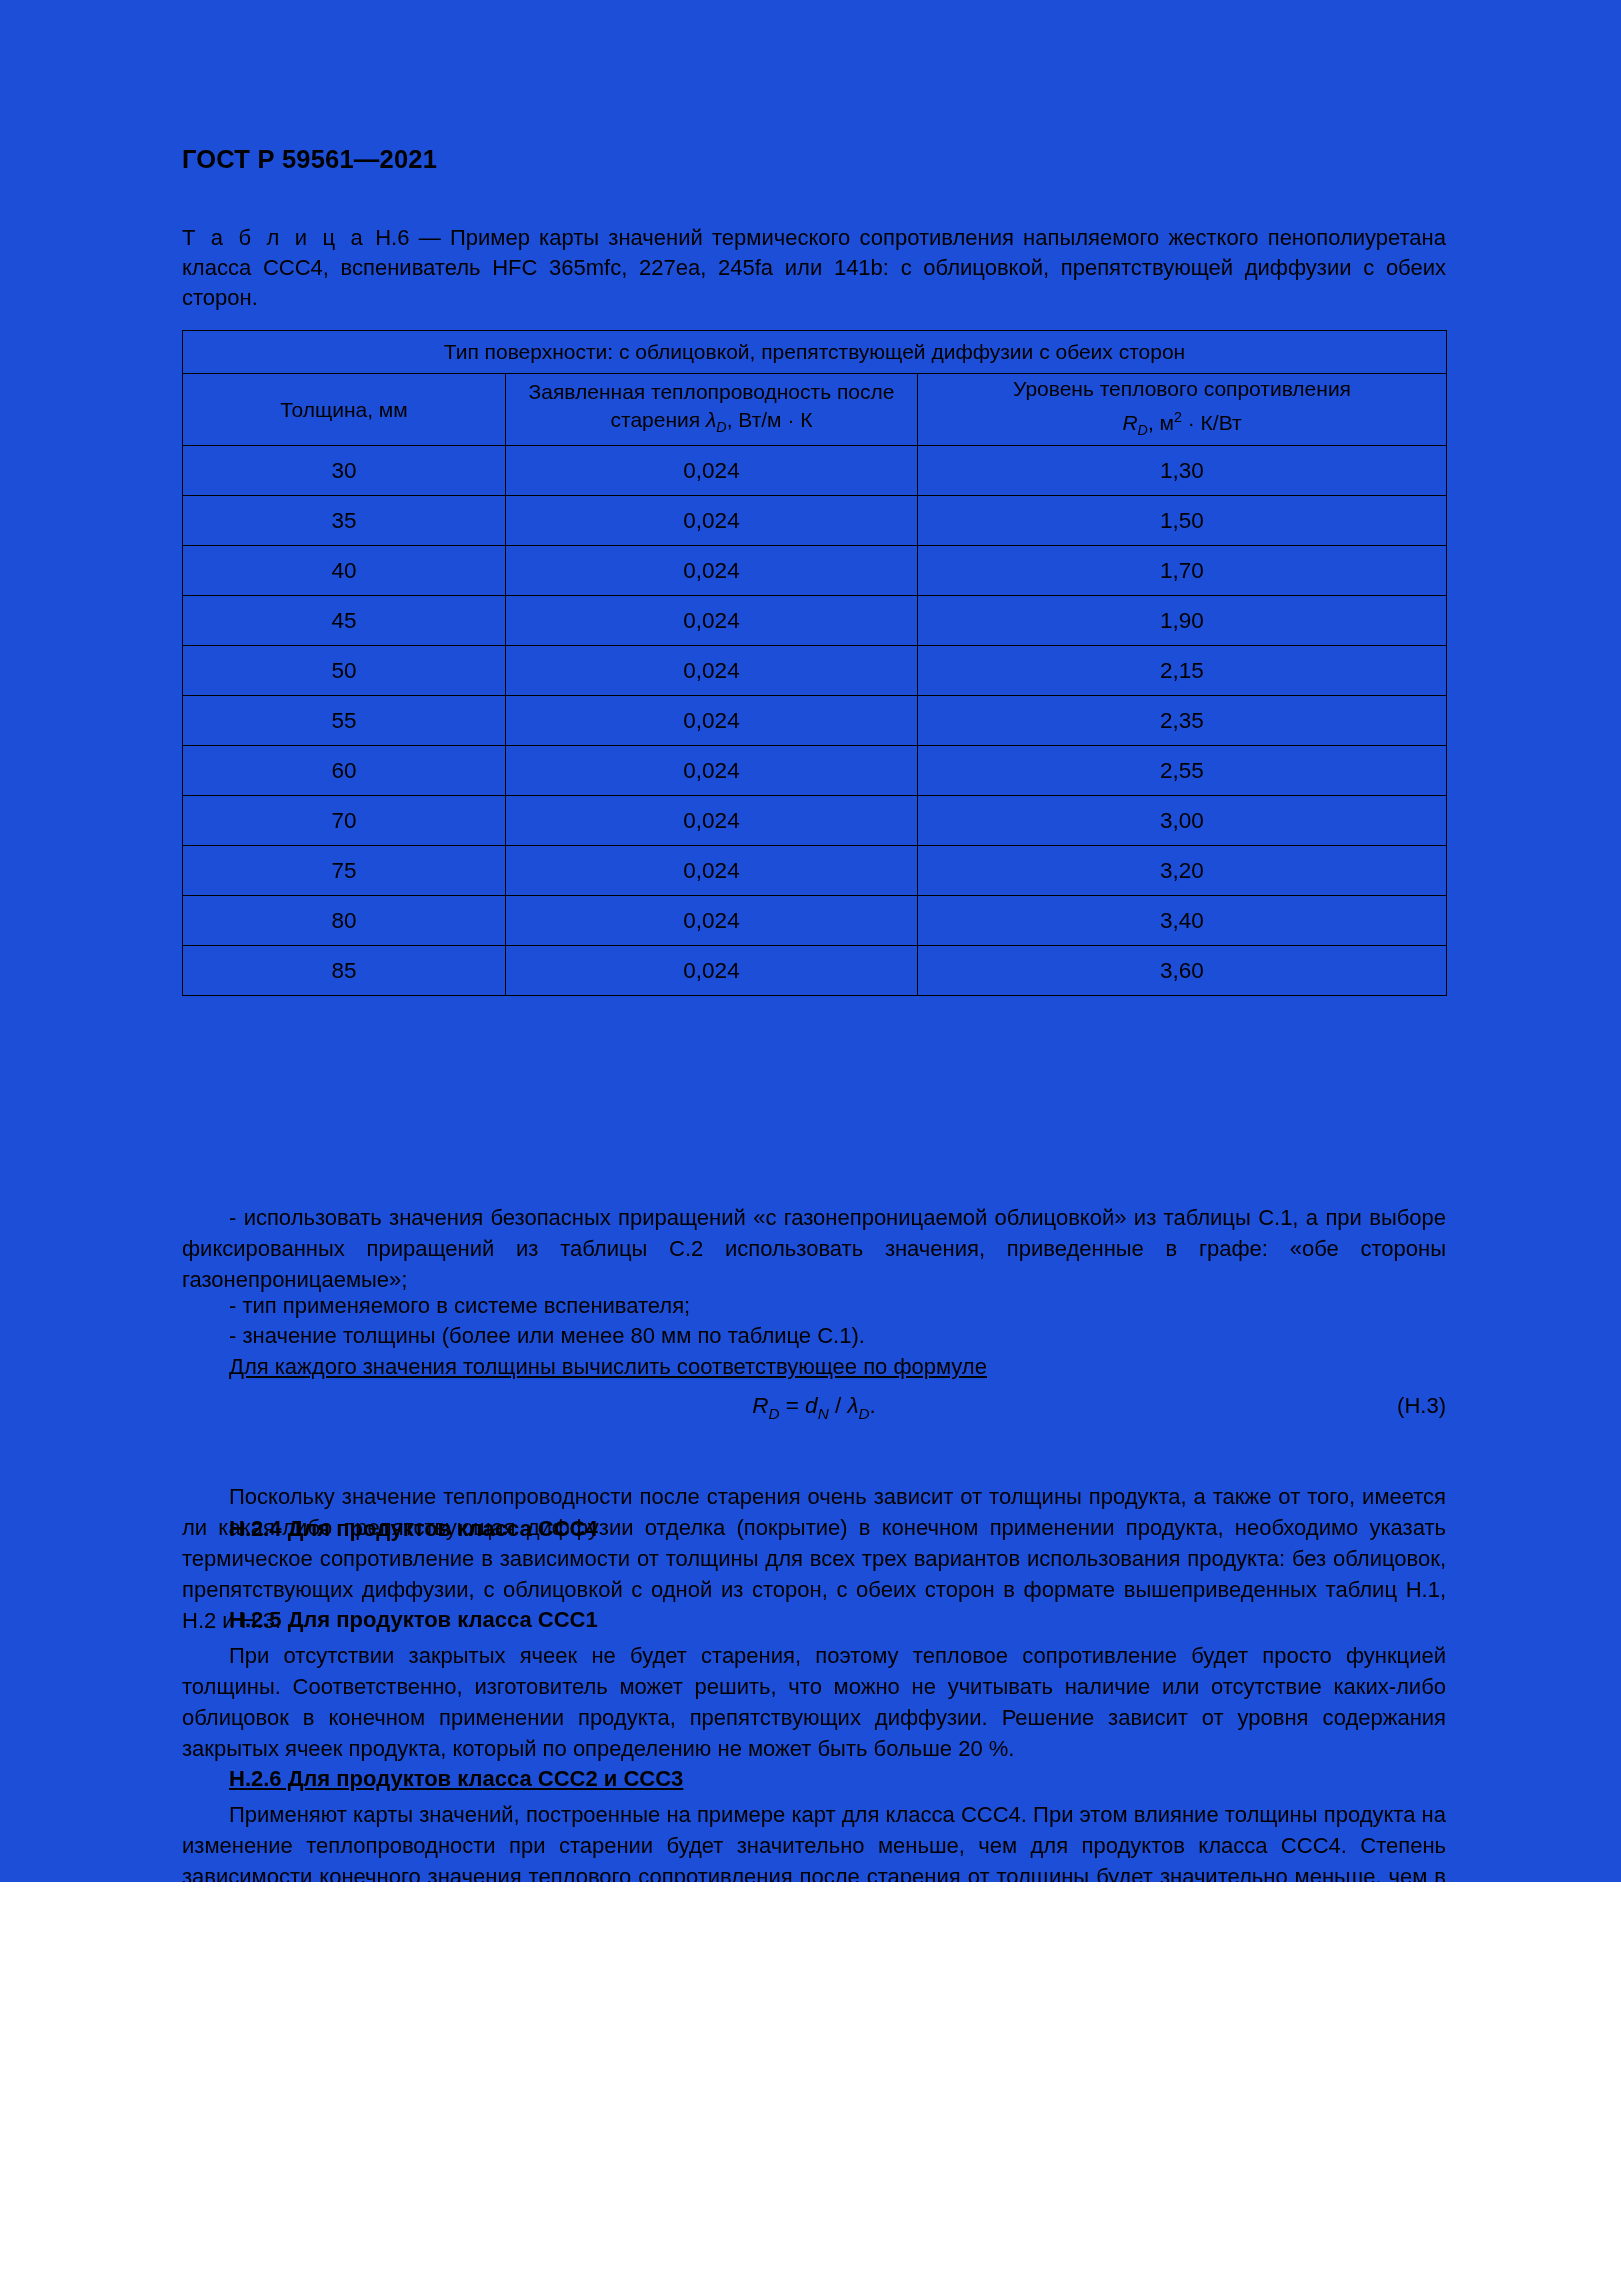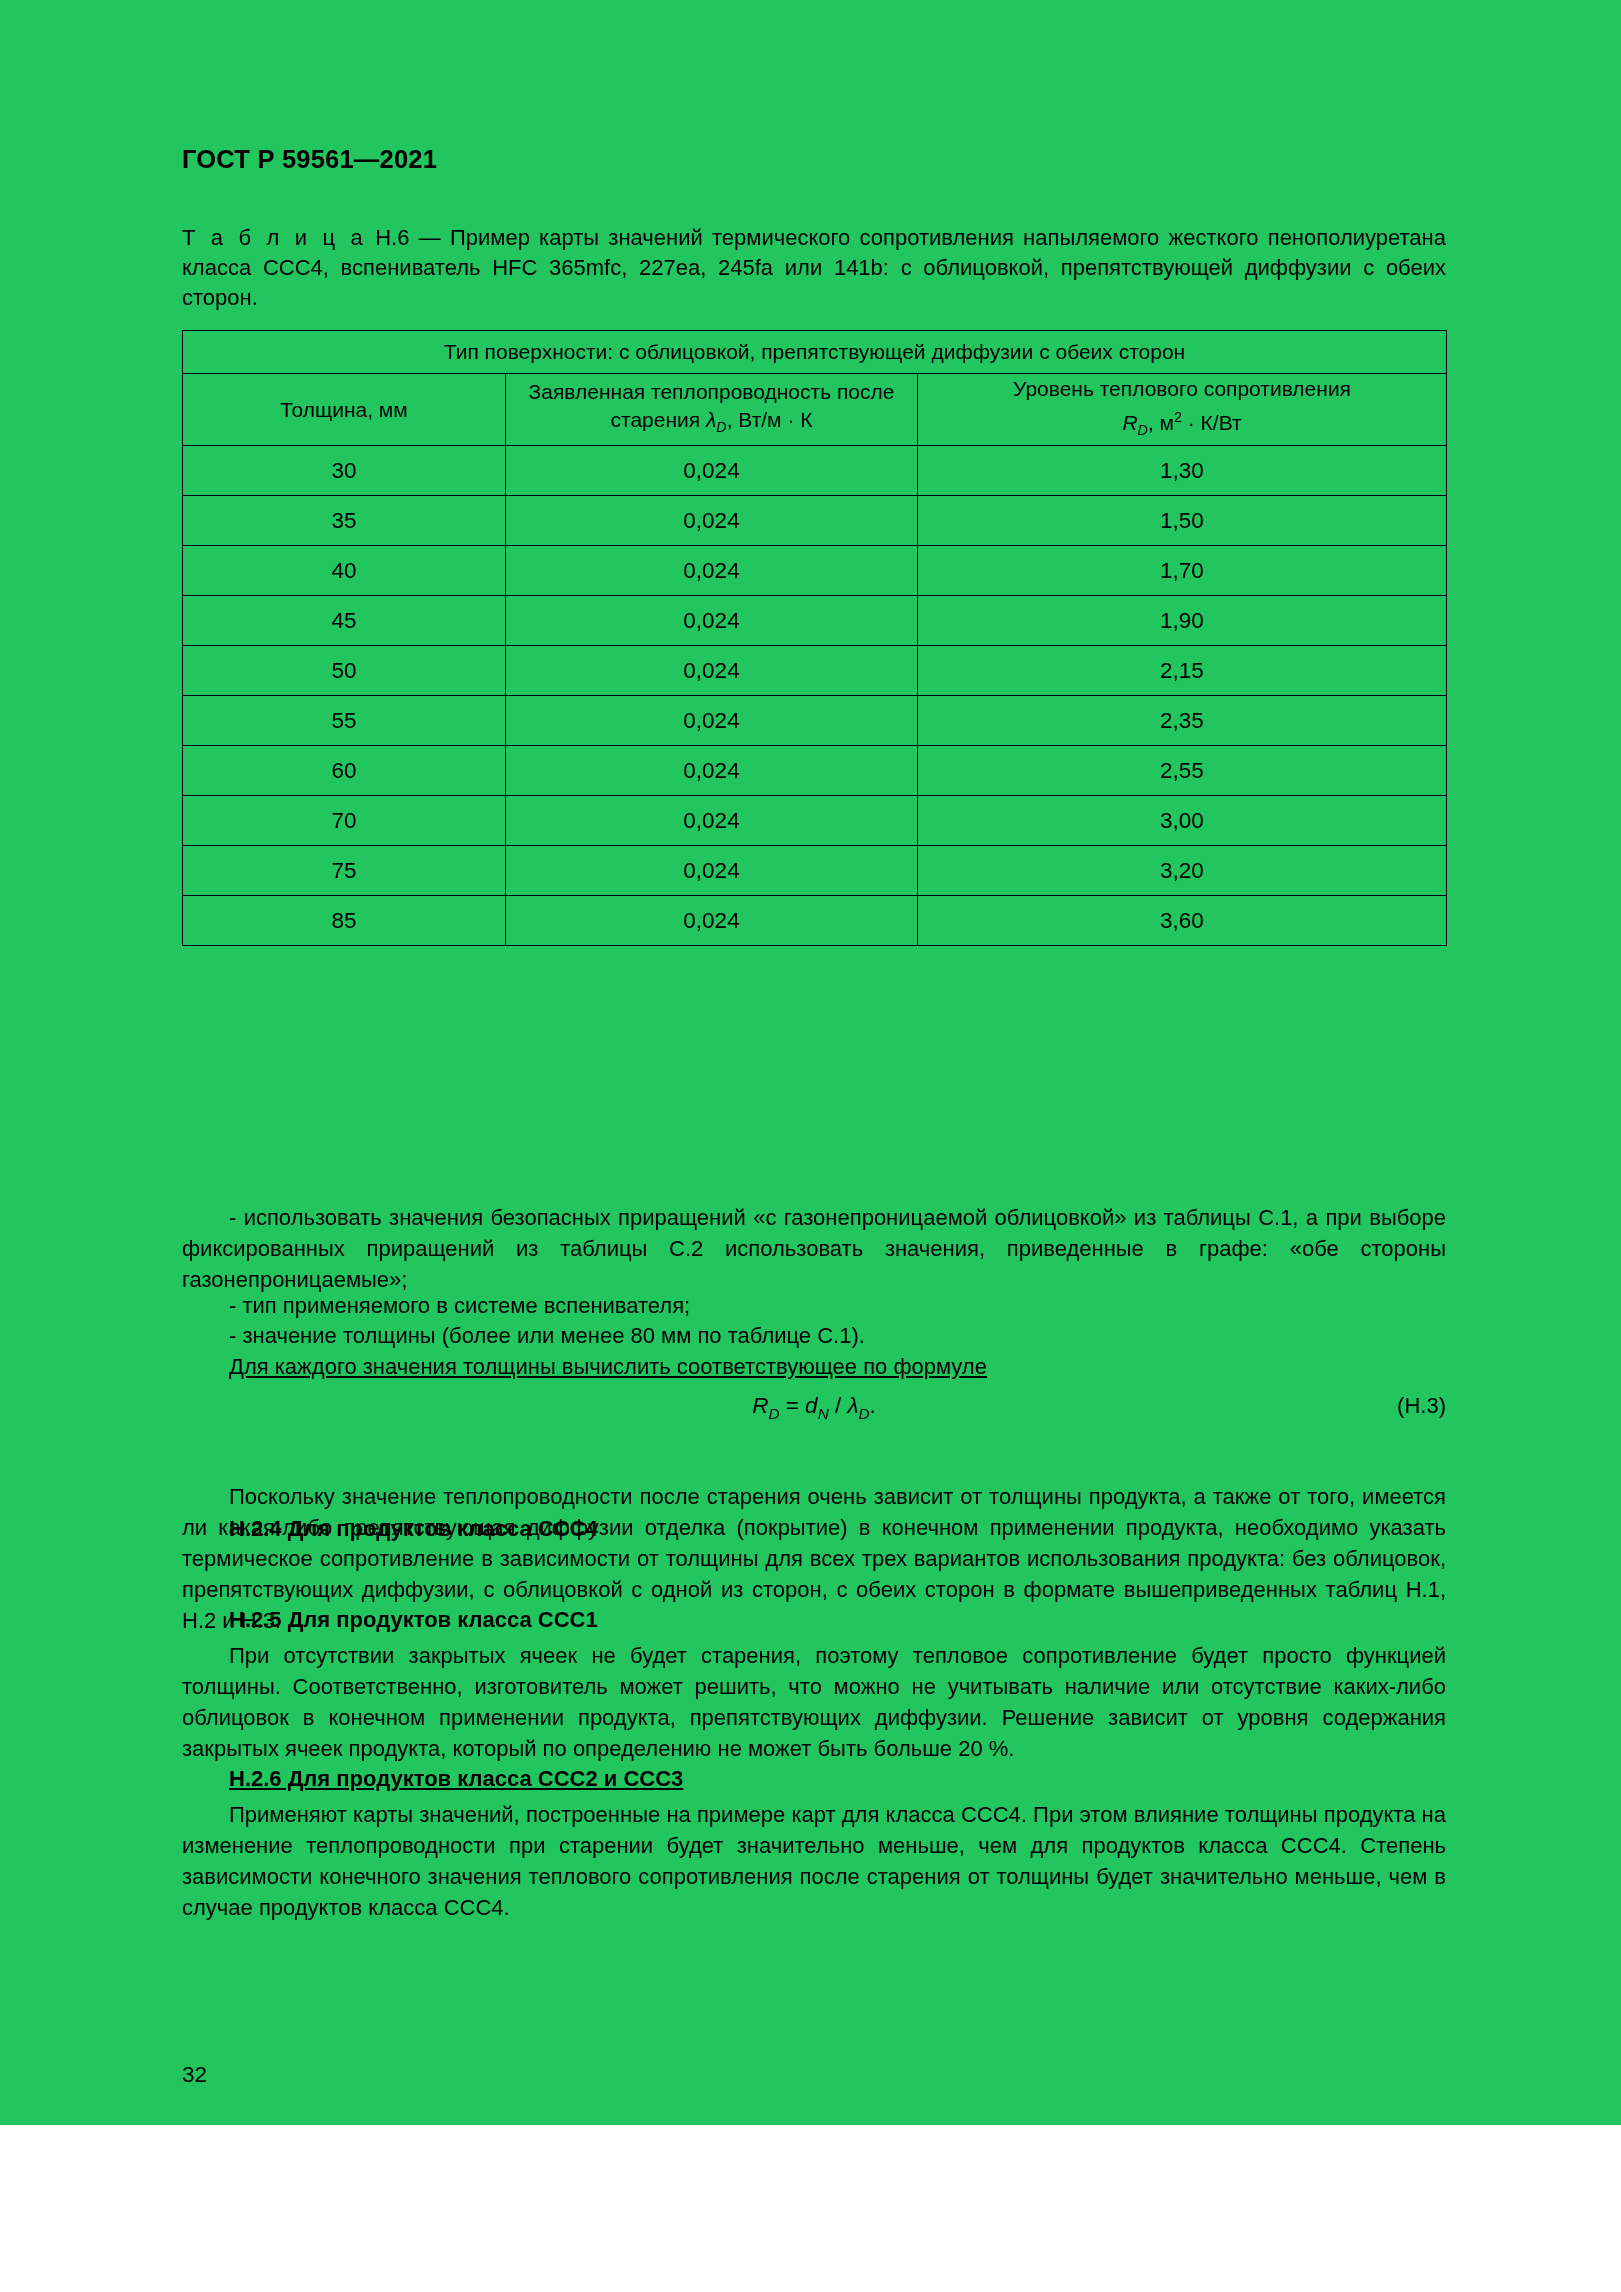--- a/index.html
+++ b/index.html
@@ -3,22 +3,22 @@
 <meta charset="utf-8">
 <style>
   html, body {
     margin: 0;
     padding: 0;
     background: #ffffff;
   }
   .page {
     position: relative;
     width: 1621px;
-    height: 2125px;
-    background: #22c55e;
+    height: 1882px;
+    background: #1d4ed8;
     font-family: "Liberation Sans", sans-serif;
     color: #000000;
     box-sizing: border-box;
     overflow: hidden;
   }
   .doc-header {
     position: absolute;
     left: 182px;
     top: 145px;
     font-size: 25.5px;
@@ -200,20 +200,25 @@
           <td>70</td>
           <td>0,024</td>
           <td>3,00</td>
         </tr>
         <tr>
           <td>75</td>
           <td>0,024</td>
           <td>3,20</td>
         </tr>
         <tr>
+          <td>80</td>
+          <td>0,024</td>
+          <td>3,40</td>
+        </tr>
+        <tr>
           <td>85</td>
           <td>0,024</td>
           <td>3,60</td>
         </tr>
       </tbody>
   </table>
 
   <div class="body-block indent p2">- использовать значения безопасных приращений «с газонепроницаемой облицовкой» из таблицы С.1, а при выборе фиксированных приращений из таблицы С.2 использовать значения, приведенные в графе: «обе стороны газонепроницаемые»;</div>
   <div class="body-block indent p3">- тип применяемого в системе вспенивателя;</div>
   <div class="body-block indent p4">- значение толщины (более или менее 80 мм по таблице С.1).</div>

